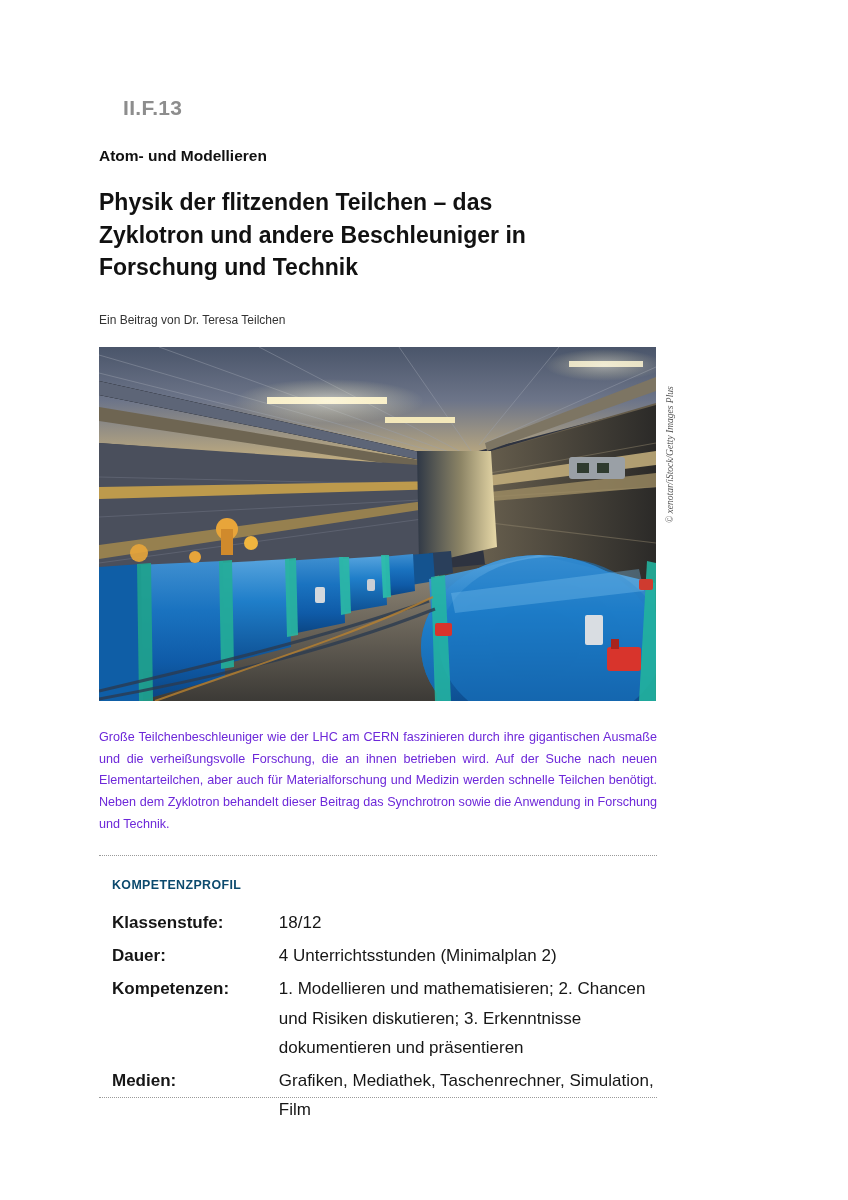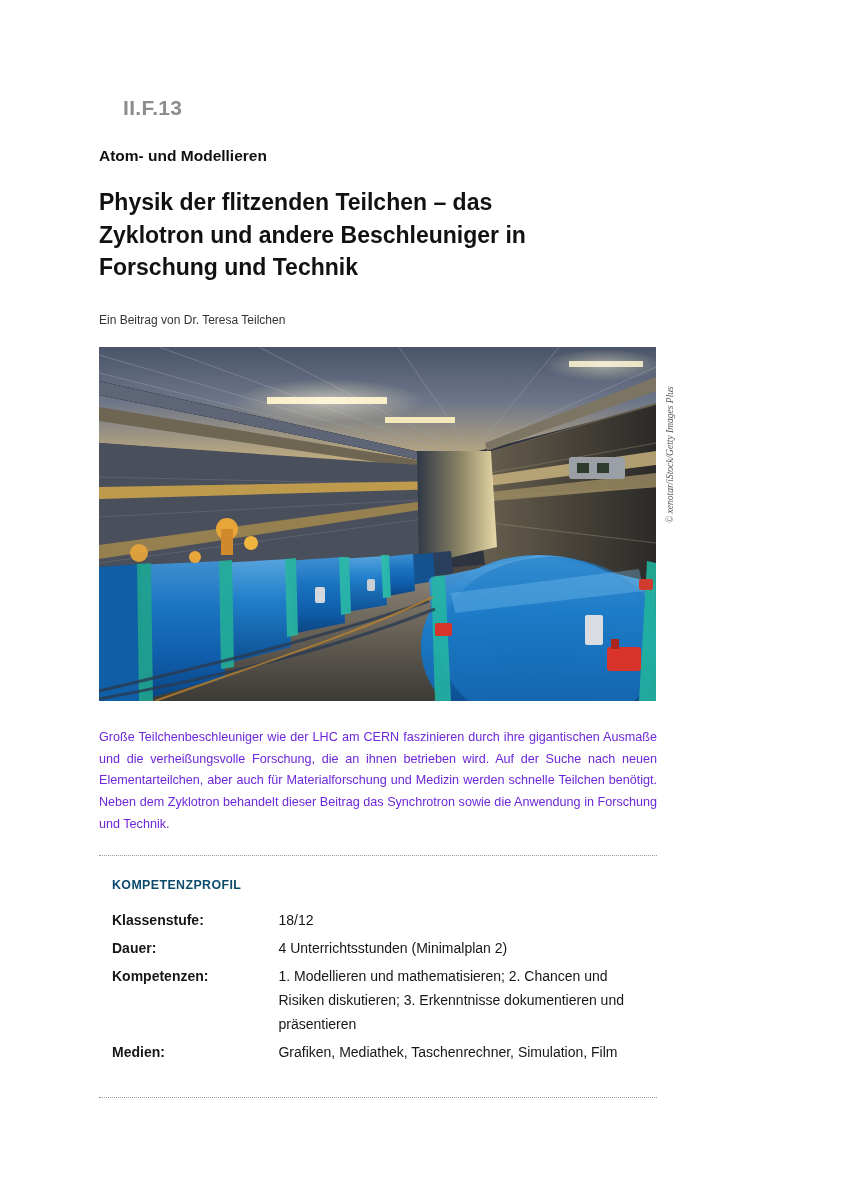--- a/index.html
+++ b/index.html
@@ -115,21 +115,21 @@
   }
 
   .kp-table {
     position: absolute;
     left: 112px;
     top: 908px;
     width: 545px;
     border-collapse: collapse;
   }
   .kp-table td {
-    font-size: 14px;
+    font-size: 17px;
     line-height: 1.72;
     vertical-align: top;
     padding: 0 0 4px 0;
     color: #161616;
     margin-top: 40px;
   }
   .kp-table td.label {
     font-weight: bold;
     width: 160px;
     white-space: nowrap;

